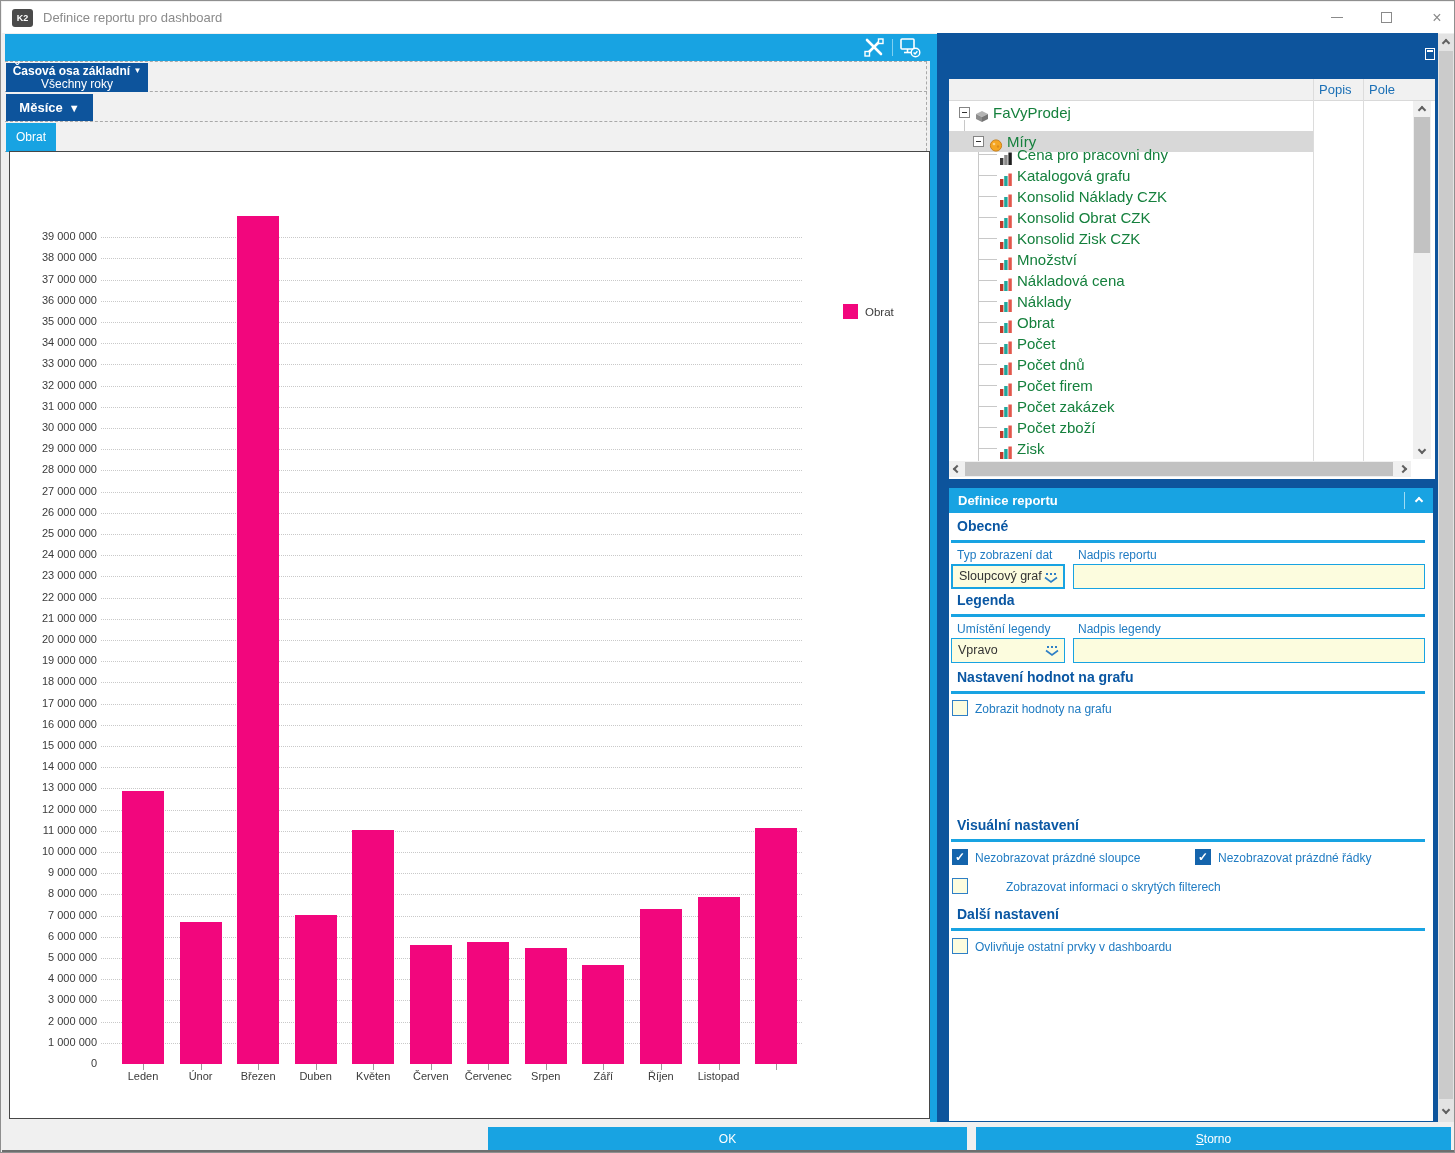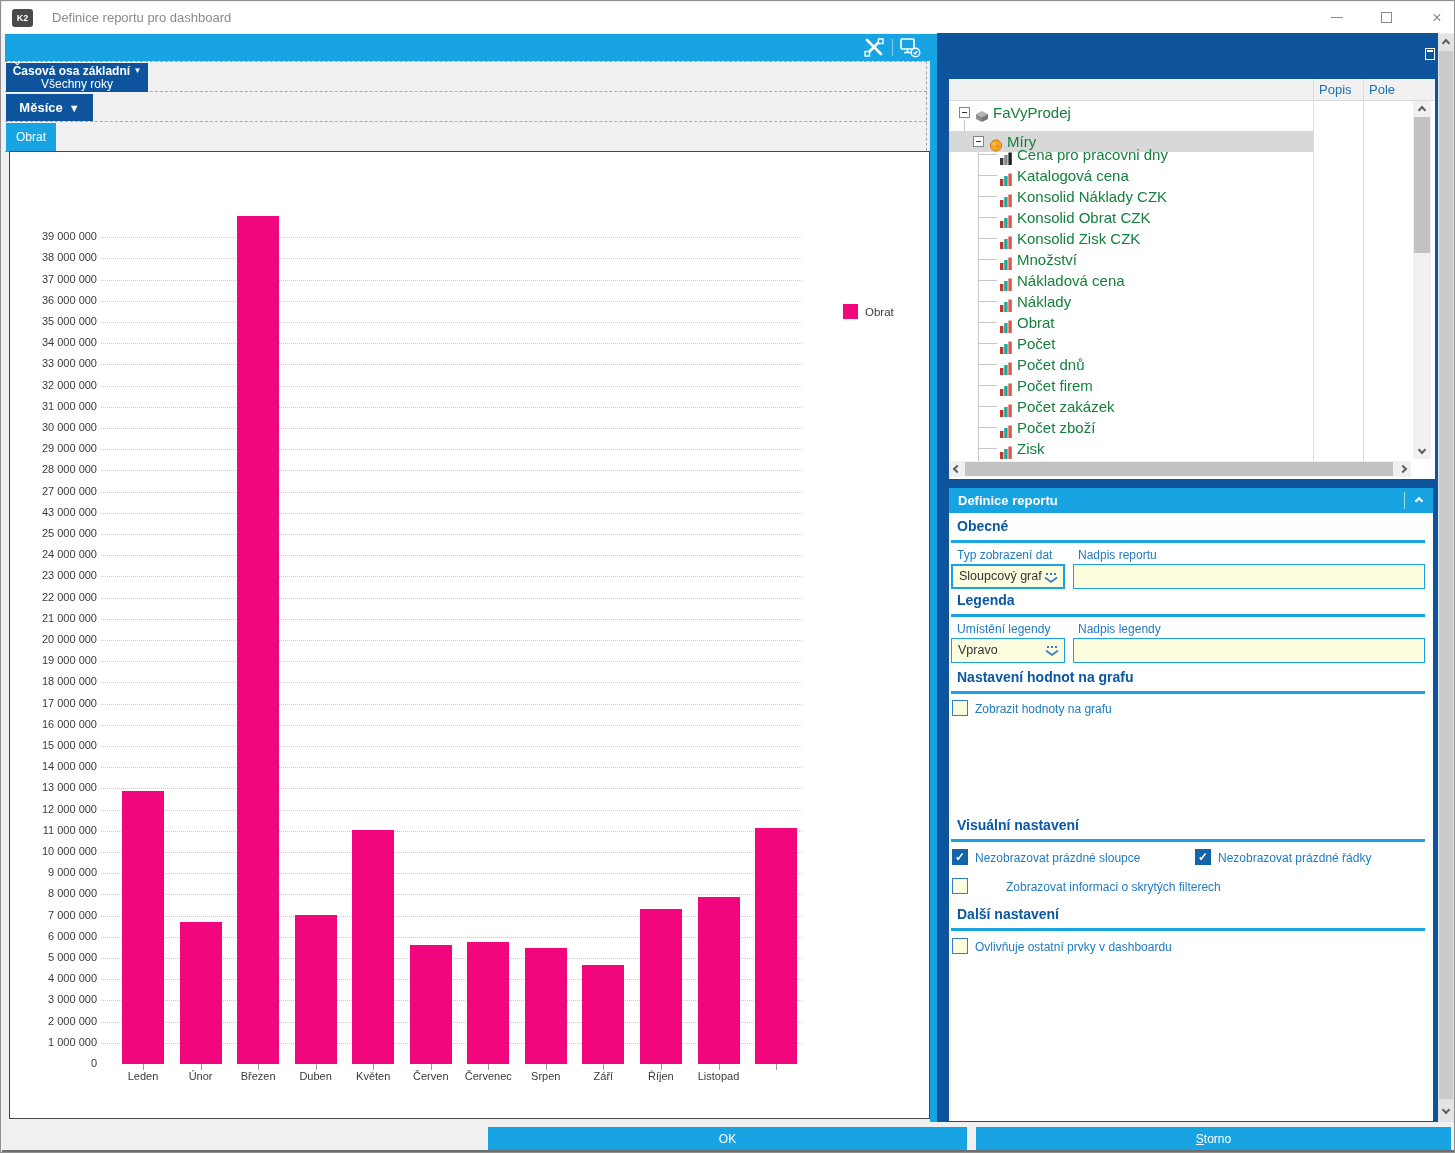--- a/index.html
+++ b/index.html
@@ -4,21 +4,21 @@
 <style>
   * { box-sizing: border-box; margin:0; padding:0; }
   html,body { width:1455px; height:1153px; background:#e8e8e8; font-family:"Liberation Sans", sans-serif; }
   .window { position:relative; width:1455px; height:1153px; background:#f0f0f0; border:1px solid #8f8f8f; overflow:hidden; }
   .abs { position:absolute; }
 
   
   .titlebar { left:1px; top:1px; width:1453px; height:31px; background:#ffffff; }
   .k2logo { left:10px; top:7px; width:21px; height:18px; background:#4a4a4a; border-radius:3px; color:#fff;
             font-size:9px; font-weight:bold; text-align:center; line-height:18px; }
-  .wintitle { left:50px; top:0; height:31px; line-height:31px; font-size:13px; color:#8b8b8b; }
+  .wintitle { left:41px; top:0; height:31px; line-height:31px; font-size:13px; color:#8b8b8b; }
   .winbtn { top:0; width:34px; height:31px; text-align:center; color:#8a8a8a; }
   .glyph-min { position:absolute; left:11px; top:15px; width:12px; height:1px; background:#8a8a8a; }
   .glyph-max { position:absolute; left:11px; top:10px; width:11px; height:11px; border:1px solid #8a8a8a; }
   .glyph-close { font-size:16px; line-height:31px; color:#8a8a8a; }
 
   
   .ltoolbar { left:4px; top:33px; width:932px; height:27px; background:#18a3e2; }
   .ltool { position:absolute; top:3px; width:22px; height:21px; }
   .ltool-sep { position:absolute; top:5px; width:1px; height:17px; background:#7fd0f1; }
   .rowszone { left:4px; top:60px; width:922px; height:90px; background:#f1f1f1;
@@ -213,21 +213,21 @@
         <div class="ylab" style="top:565.8px">16 000 000</div>
         <div class="ylab" style="top:544.6px">17 000 000</div>
         <div class="ylab" style="top:523.4px">18 000 000</div>
         <div class="ylab" style="top:502.2px">19 000 000</div>
         <div class="ylab" style="top:481.0px">20 000 000</div>
         <div class="ylab" style="top:459.8px">21 000 000</div>
         <div class="ylab" style="top:438.6px">22 000 000</div>
         <div class="ylab" style="top:417.4px">23 000 000</div>
         <div class="ylab" style="top:396.2px">24 000 000</div>
         <div class="ylab" style="top:375.0px">25 000 000</div>
-        <div class="ylab" style="top:353.8px">43 000 000</div>
+        <div class="ylab" style="top:353.8px">26 000 000</div>
         <div class="ylab" style="top:332.6px">27 000 000</div>
         <div class="ylab" style="top:311.4px">28 000 000</div>
         <div class="ylab" style="top:290.2px">29 000 000</div>
         <div class="ylab" style="top:269.0px">30 000 000</div>
         <div class="ylab" style="top:247.8px">31 000 000</div>
         <div class="ylab" style="top:226.6px">32 000 000</div>
         <div class="ylab" style="top:205.4px">33 000 000</div>
         <div class="ylab" style="top:184.2px">34 000 000</div>
         <div class="ylab" style="top:163.0px">35 000 000</div>
         <div class="ylab" style="top:141.8px">36 000 000</div>
@@ -336,21 +336,21 @@
         </div>
         <div class="tconn" style="left:30px;top:73px;width:18px;height:1px;"></div>
         <div class="trow" style="top:63px;">
       <span style="position:absolute;left:50px;top:4px;">
             <svg class="ticon" viewBox="0 0 14 13">
               <rect x="1" y="6" width="3.4" height="7" fill="#c0392b"></rect>
               <rect x="5.2" y="3" width="3.4" height="10" fill="#1fa79b"></rect>
               <rect x="9.4" y="0.5" width="3.4" height="12.5" fill="#e2574c"></rect>
             </svg>
           </span>
-      <div class="tlab" style="left:68px;">Katalogová cena</div>
+      <div class="tlab" style="left:68px;">Katalogová grafu</div>
         </div>
         <div class="tconn" style="left:30px;top:94px;width:18px;height:1px;"></div>
         <div class="trow" style="top:84px;">
       <span style="position:absolute;left:50px;top:4px;">
             <svg class="ticon" viewBox="0 0 14 13">
               <rect x="1" y="6" width="3.4" height="7" fill="#c0392b"></rect>
               <rect x="5.2" y="3" width="3.4" height="10" fill="#1fa79b"></rect>
               <rect x="9.4" y="0.5" width="3.4" height="12.5" fill="#e2574c"></rect>
             </svg>
           </span>

